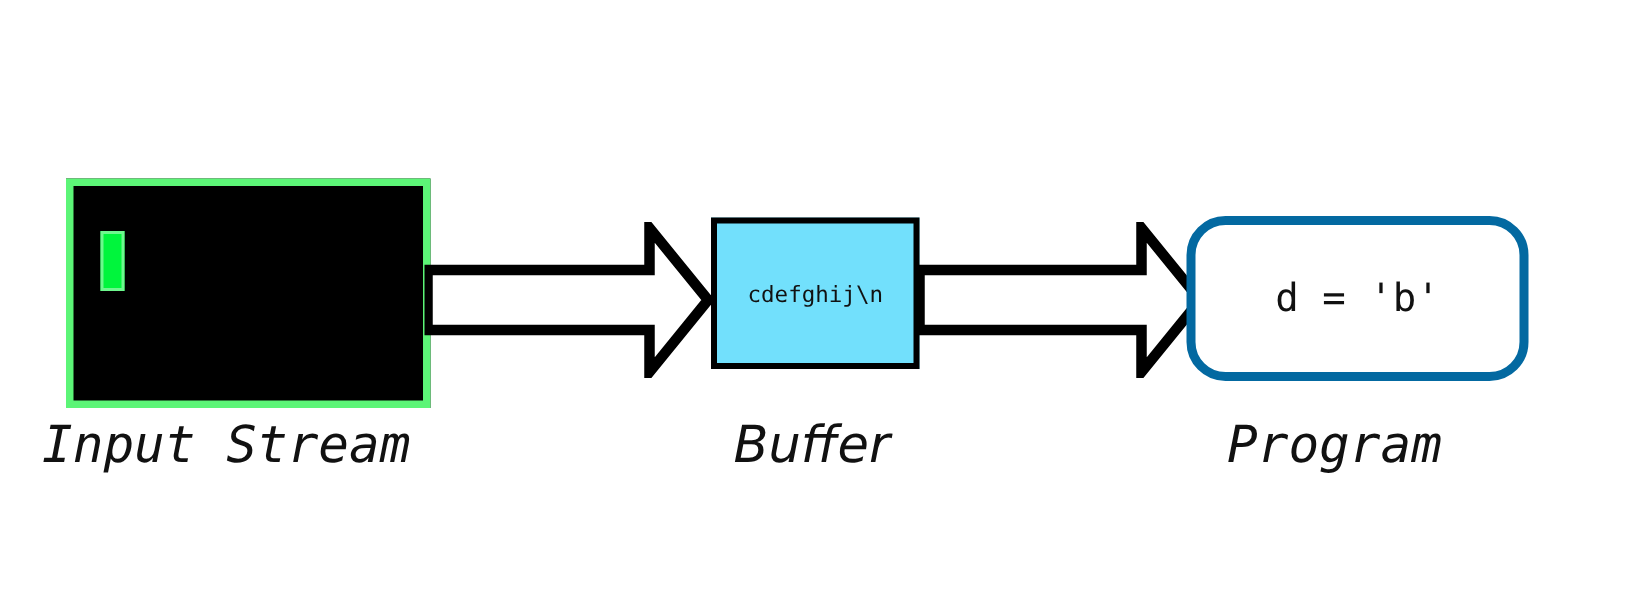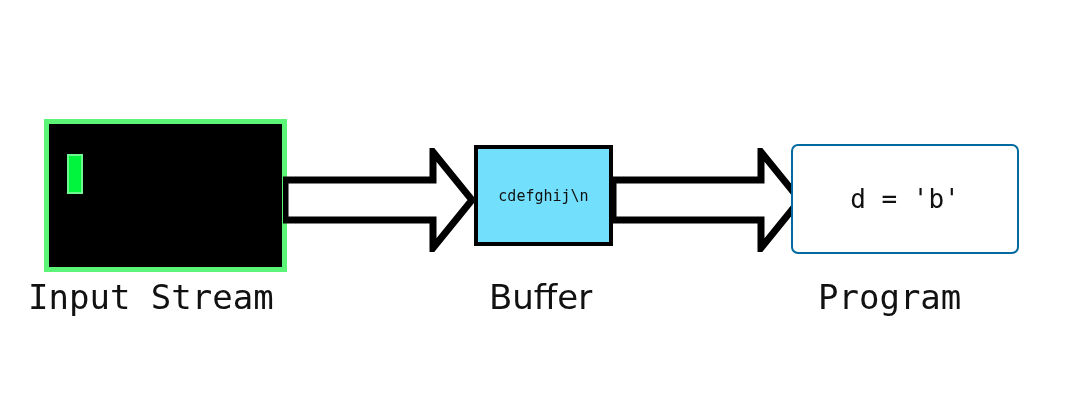--- a/index.html
+++ b/index.html
@@ -63,22 +63,22 @@
   }
 
   
   .program-box {
     position: absolute;
     left: 791px;
     top: 144px;
     width: 228px;
     height: 110px;
     background: #ffffff;
-    border: 2px solid #0369a1;
-    border-radius: 7px;
+    border: 6px solid #0369a1;
+    border-radius: 26px;
     box-sizing: border-box;
     display: flex;
     align-items: center;
     justify-content: center;
   }
   .program-text {
     font-family: "DejaVu Sans Mono", monospace;
     font-size: 26px;
     color: #111111;
     white-space: pre;
@@ -93,20 +93,21 @@
   .arrow-2 { left: 611px; }
 
   
   .caption {
     position: absolute;
     font-family: "DejaVu Sans Mono", monospace;
     font-size: 34px;
     color: #111111;
     white-space: pre;
     letter-spacing: 0px;
+    font-style: italic;
   }
   .caption-input   { left: 28px;  top: 277px; }
   .caption-buffer  { left: 489px; top: 277px; font-family: "DejaVu Sans", sans-serif; }
   .caption-program { left: 818px; top: 277px; }
 </style>
 </head>
 <body>
 
 <div id="stage">
 

